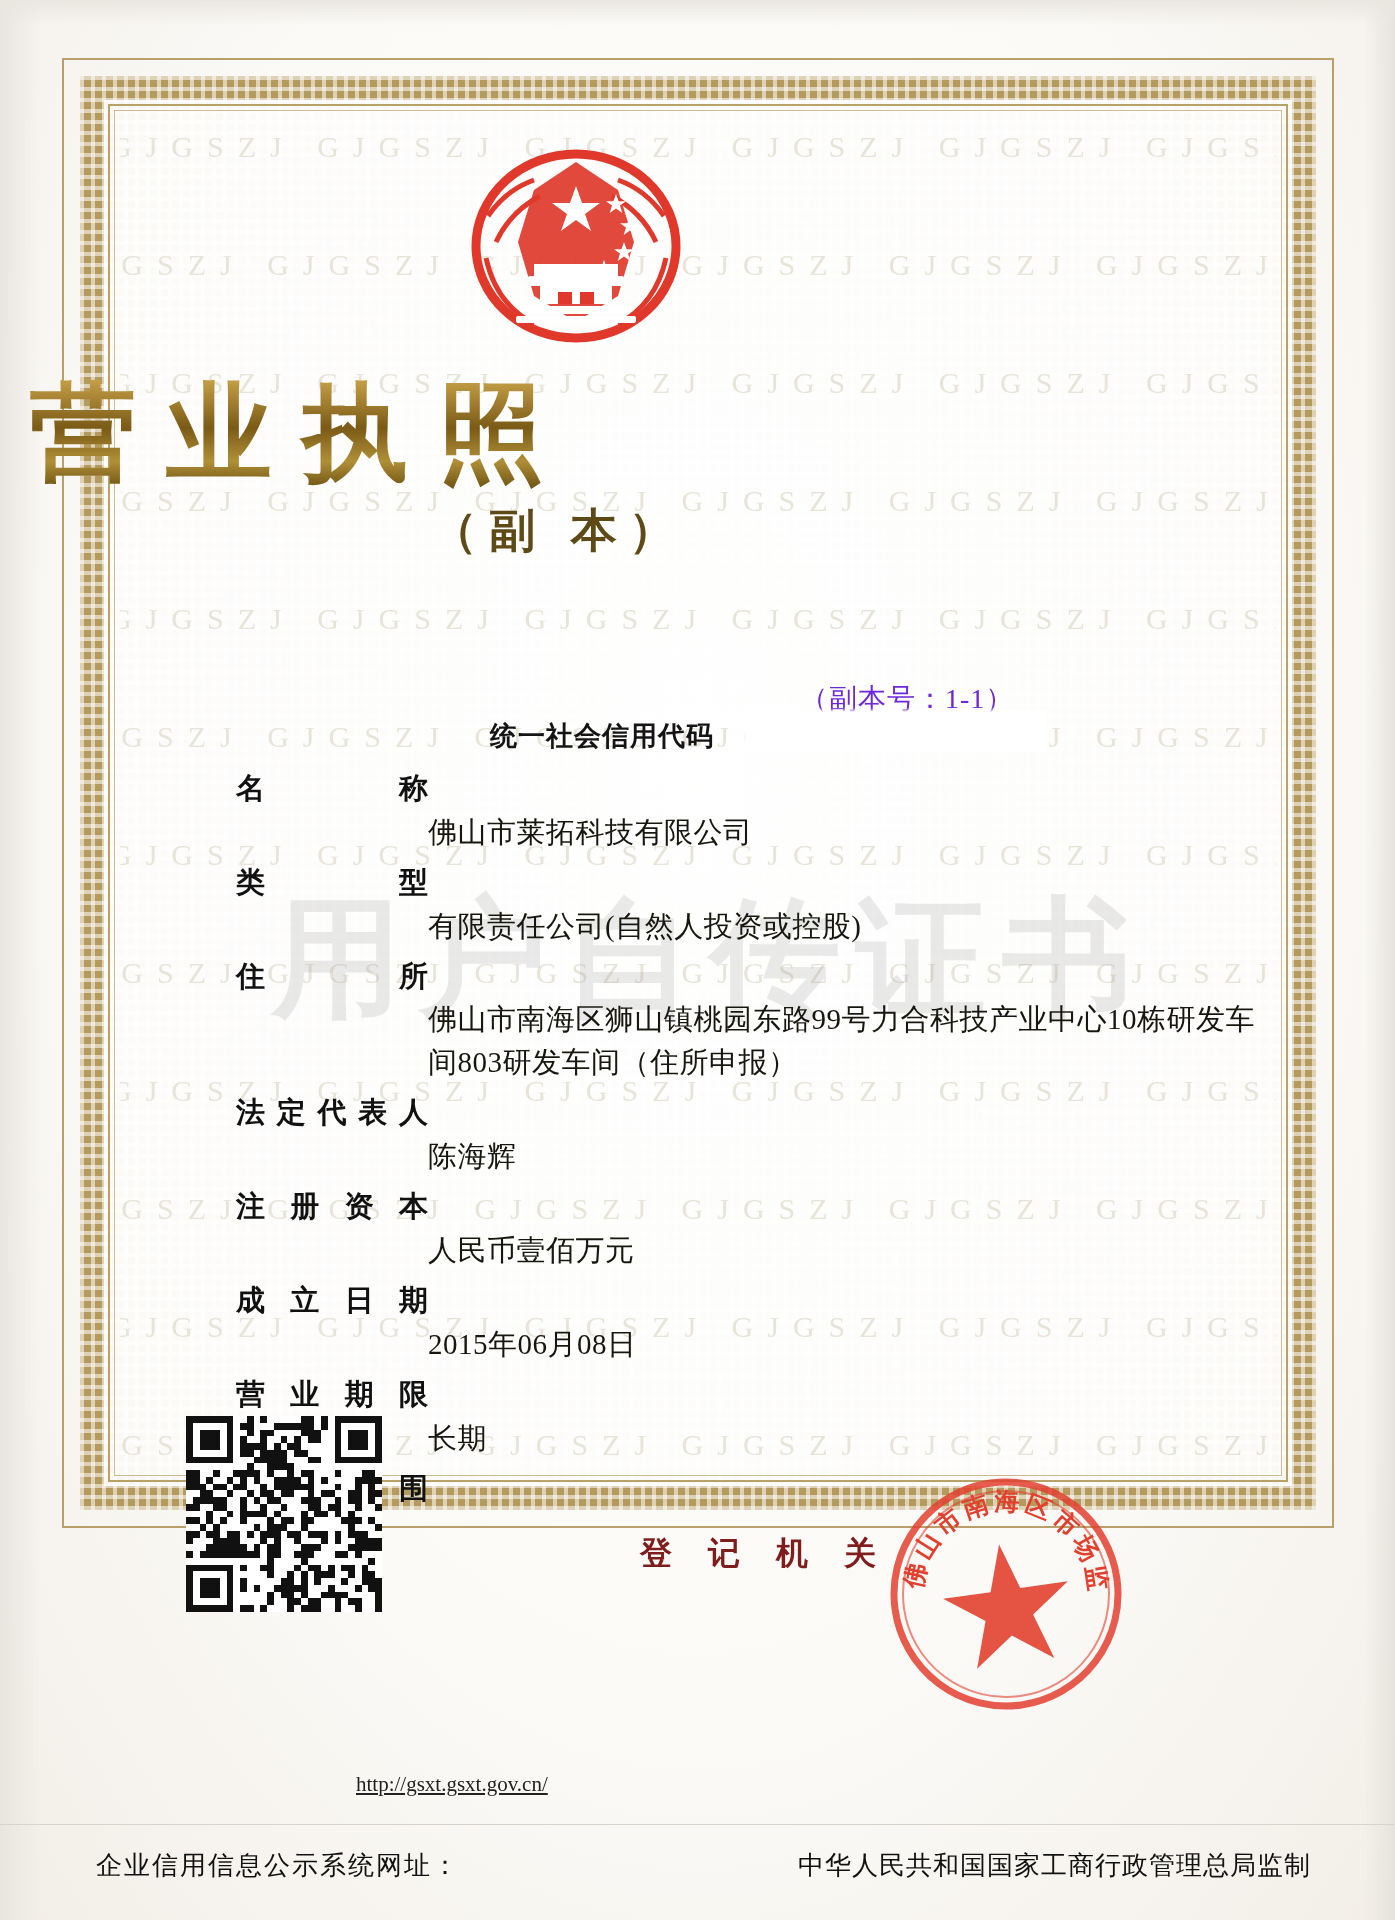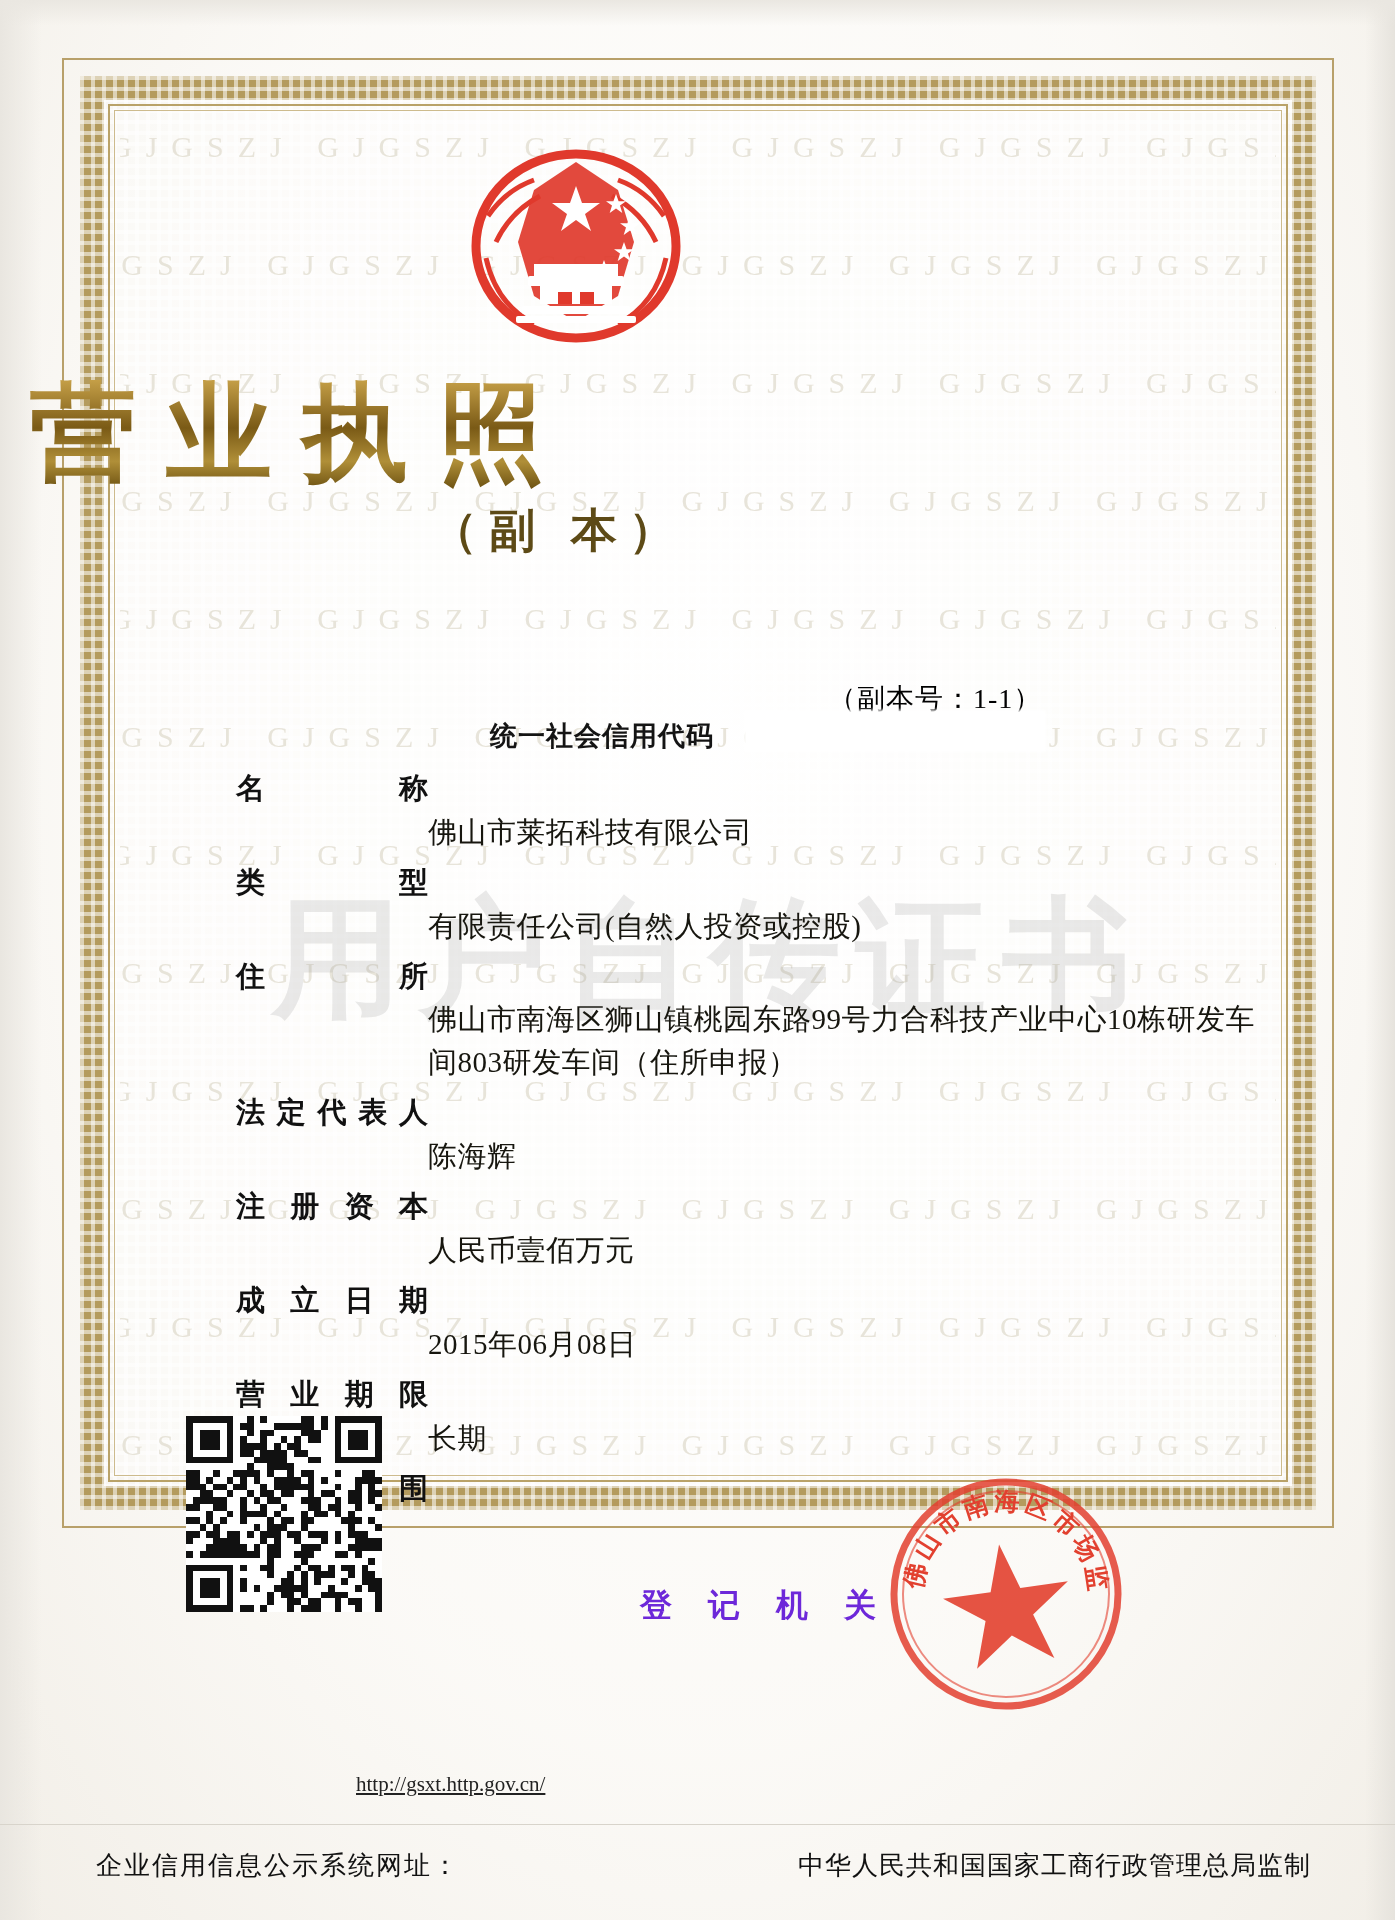--- a/index.html
+++ b/index.html
@@ -160,23 +160,22 @@
     letter-spacing: 12px;
     text-indent: 12px;
     color: #5d4a16;
   }
   .copy-no {
     position: absolute;
     left: 800px;
     top: 680px;
     font-family: "Liberation Serif", serif;
     font-size: 28px;
-    color: #000000;
+    color: #6d28d9;
     letter-spacing: 1px;
-    margin-left: 28px;
   }
 
   
   .credit-row {
     position: absolute;
     left: 478px;
     top: 718px;
     width: 760px;
     height: 40px;
   }
@@ -270,26 +269,26 @@
     width: 196px;
     height: 196px;
     background: #fff;
   }
   .qr canvas, .qr svg { display: block; }
 
   
   .registry-label {
     position: absolute;
     left: 640px;
-    top: 1584px;
+    top: 1532px;
     font-family: "Liberation Serif", serif;
     font-weight: bold;
     font-size: 32px;
     letter-spacing: 14px;
-    color: #6d28d9;
+    color: #7f1d1d;
   }
   .seal {
     position: absolute;
     left: 878px;
     top: 1466px;
     width: 256px;
     height: 256px;
   }
   .date-line {
     position: absolute;
@@ -916,19 +915,19 @@
         <circle cx="128" cy="128" r="103" fill="none" stroke="#e2402f" stroke-width="2" opacity="0.6"></circle>
         <polygon fill="#e2402f" opacity="0.9" points="128,78 143,124 191,124 152,152 167,198 128,170 89,198 104,152 65,124 113,124"></polygon>
         <path id="sealArc" d="M 128 128 m -84,0 a 84,84 0 1,1 168,0" fill="none"></path>
         <text font-family="'Liberation Serif', serif" font-size="25" font-weight="bold" fill="#e2402f" letter-spacing="4">
           <textPath href="#sealArc" startOffset="6%">佛山市南海区市场监督管理局</textPath>
         </text>
       </g>
     </svg>
   </div>
 
-  <div class="site-url">http://gsxt.http.gov.cn/</div>
+  <div class="site-url">http://gsxt.gsxt.gov.cn/</div>
 
   <div class="footer-rule"></div>
   <div class="footer-left">企业信用信息公示系统网址：</div>
   <div class="footer-right">中华人民共和国国家工商行政管理总局监制</div>
 
 </div>
 
 </body></html>

